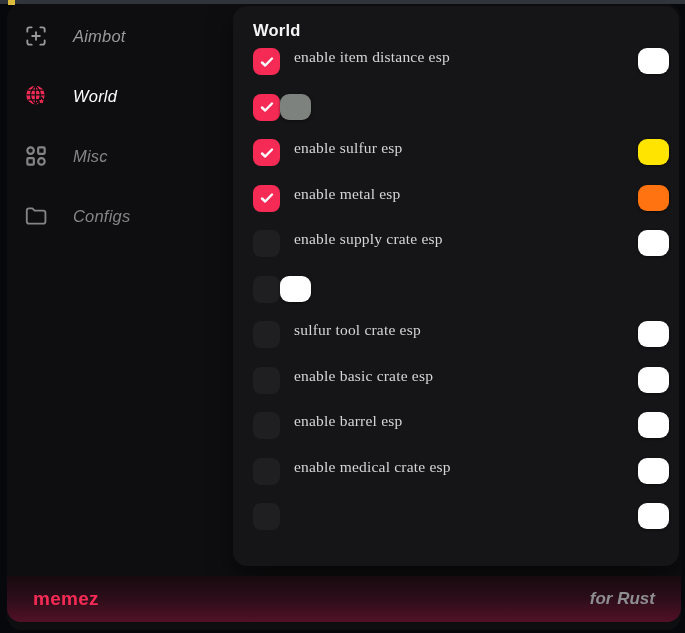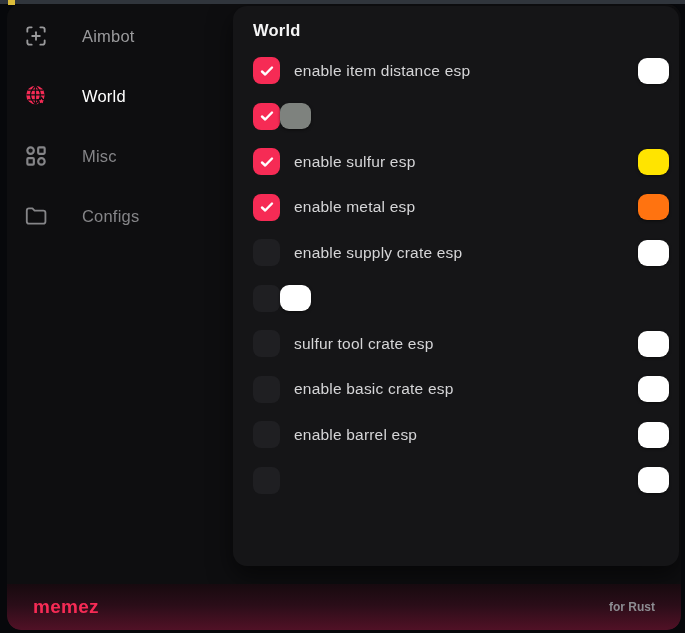--- a/index.html
+++ b/index.html
@@ -38,21 +38,21 @@
   }
   .side-item {
     display: flex; align-items: center;
     height: 60px;
     padding-left: 16px;
     cursor: default;
     color: #9a9a9c;
   }
   .side-item .icon { width: 26px; height: 26px; display: inline-flex; }
   .side-item .icon svg { width: 26px; height: 26px; }
-  .side-label { margin-left: 33px; font-size: 16.5px; letter-spacing: .2px; }
+  .side-label { margin-left: 24px; font-size: 16.5px; letter-spacing: .2px; font-style: italic; }
   .side-item.dim   { color: #4e4e52; }
   .side-item.mid   { color: #858588; }
   .side-item.active { color: #ffffff; }
   .side-item.active .icon { color: var(--accent, #f62b55); }
 
   
   .panel {
     position: absolute;
     left: 226px; top: 2px; width: 446px; height: 560px;
     background: #151517;
@@ -64,23 +64,24 @@
     margin: 0;
     padding: 15px 0 0 20px;
     height: 27px;
     font-size: 16.5px;
     font-weight: 700;
     color: #f5f5f6;
     letter-spacing: .2px;
   }
   .rows { }
   .esp-row {
-    display: flex; align-items: center;
+    display: flex; 
     height: 45.5px;
     padding: 0 10px 0 20px;
+    font-family: Liberation Serif, serif;
   }
   .checkbox {
     width: 27px; height: 27px;
     border-radius: 8px;
     background: #1f1f22;
     flex: 0 0 auto;
     display: inline-flex; align-items: center; justify-content: center;
     cursor: pointer;
   }
   .checkbox svg { display: none; width: 16px; height: 16px; }
@@ -98,34 +99,34 @@
     width: 31px; height: 26px;
     border-radius: 9px;
     flex: 0 0 auto;
     margin-right: 0px;
     box-shadow: 0 1px 3px rgba(0,0,0,.5);
     cursor: pointer;
   }
 
   
   .footer {
-    position: absolute; left: 0; right: 0; bottom: 0; height: 46px;
+    position: absolute; left: 0; right: 0; bottom: 8px; height: 46px;
     background: linear-gradient(180deg, #170a0f 0%, #2a0d18 45%, #511126 100%);
     border-radius: 0 0 14px 14px;
     display: flex; align-items: center; justify-content: space-between;
     padding: 16px 26px;
     box-sizing: border-box;
   }
   .brand {
     font-size: 19px; font-weight: 700;
     color: var(--accent, #f62b55);
     letter-spacing: .3px;
   }
   .tagline {
-    font-size: 12px; font-weight: 700; 
+    font-size: 17px; font-weight: 700; font-style: italic;
     color: #8d8d92;
   }
 </style>
 </head>
 <body>
 
 <div class="stage">
   <div class="top-strip"></div>
   <div class="yellow-sliver"></div>
 
@@ -265,20 +266,27 @@
         </div>
 
         <div class="esp-row">
           <span class="checkbox">
             
           </span>
           <span class="esp-label">enable barrel esp</span>
           <span class="swatch" style="background: rgb(255, 255, 255);"></span>
         </div>
 
+        <div class="esp-row">
+          <span class="checkbox">
+            
+          </span>
+          <span class="esp-label">enable medical crate esp</span>
+          <span class="swatch" style="background: rgb(255, 255, 255);"></span>
+        </div>
 
         <div class="esp-row">
           <span class="checkbox">
             
           </span>
           <span class="esp-label"></span>
           <span class="swatch" style="background: rgb(255, 255, 255);"></span>
         </div>
       </div>
 

